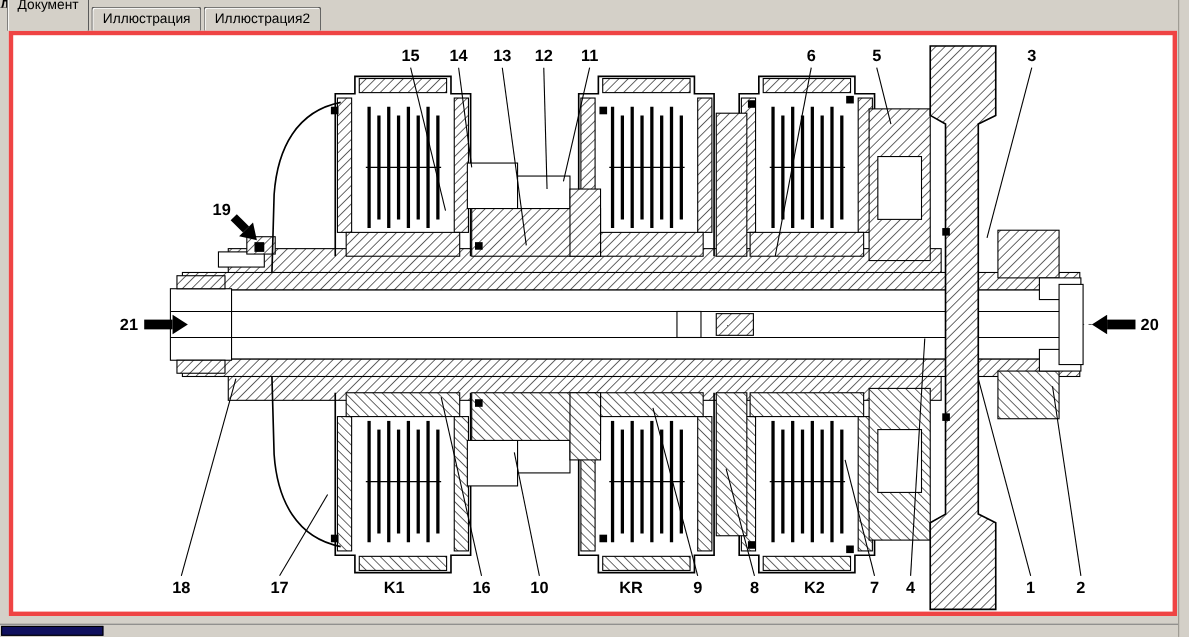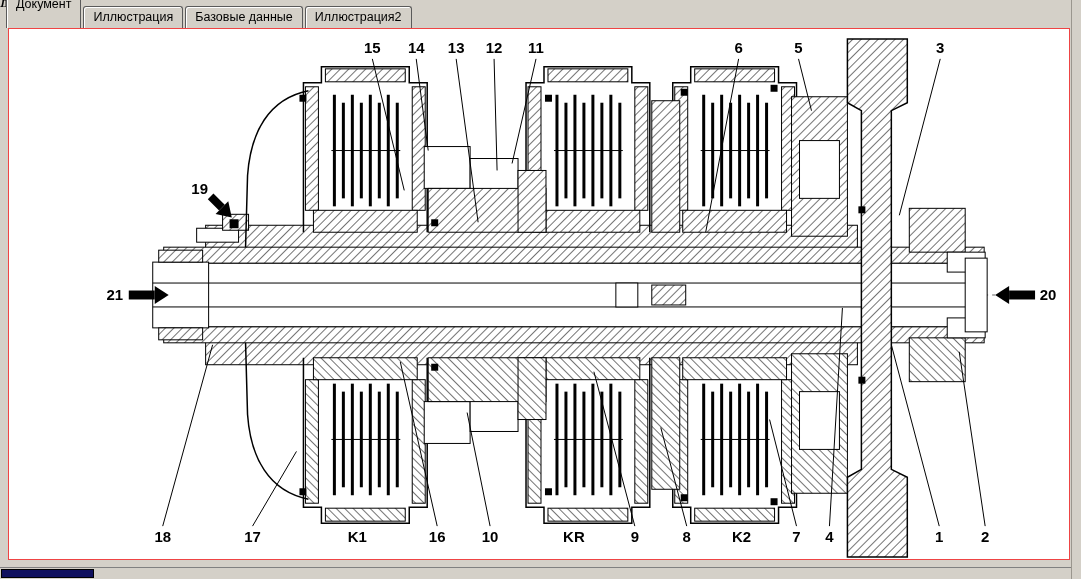--- a/index.html
+++ b/index.html
@@ -20,21 +20,21 @@
     position:relative; background:#d4d0c8;
     border:1px solid #5a5a5a; border-bottom:none;
     border-radius:3px 3px 0 0;
     box-shadow: inset 1px 1px 0 #ffffff;
     padding:3px 9px 4px 9px; margin-right:2px;
     font-size:12.5px; color:#000; white-space:nowrap; cursor:default;
   }
   .tab.active { padding-top:5px; padding-bottom:17px; z-index:2; }
   .content {
     position:absolute; left:8px; top:28px; width:1062px; height:532px;
-    background:#ffffff; border:1px solid #ef4444; box-sizing:border-box;
+    background:#ffffff; border:4px solid #ef4444; box-sizing:border-box;
   }
   .content svg { display:block; width:100%; height:100%; }
   .hscroll {
     position:absolute; left:0; top:567px; width:1073px; height:12px;
     background:#d4d0c8; border-top:1px solid #808080; box-sizing:border-box;
   }
   .hthumb {
     position:absolute; left:1px; top:1px; width:93px; height:9px;
     background:#10105e; border:1px solid #000; box-sizing:border-box;
   }
@@ -47,21 +47,20 @@
 </head>
 <body>
 
 <div class="window">
 
   <div class="artifact">Д</div>
 
   <div class="tabbar">
     <div class="tab active"><span>Документ</span></div>
     <div class="tab"><span>Иллюстрация</span></div>
-    <div class="tab"><span>Базовые данные</span></div>
     <div class="tab"><span>Иллюстрация2</span></div>
   </div>
 
   <div class="content">
     <svg viewBox="8 28 1062 532" preserveAspectRatio="none">
       <defs>
         <pattern id="h1" patternUnits="userSpaceOnUse" width="6" height="6" patternTransform="rotate(45)">
           <rect width="6" height="6" fill="#ffffff"></rect>
           <line x1="0" y1="0" x2="0" y2="6" stroke="#000" stroke-width="1.1"></line>
         </pattern>

